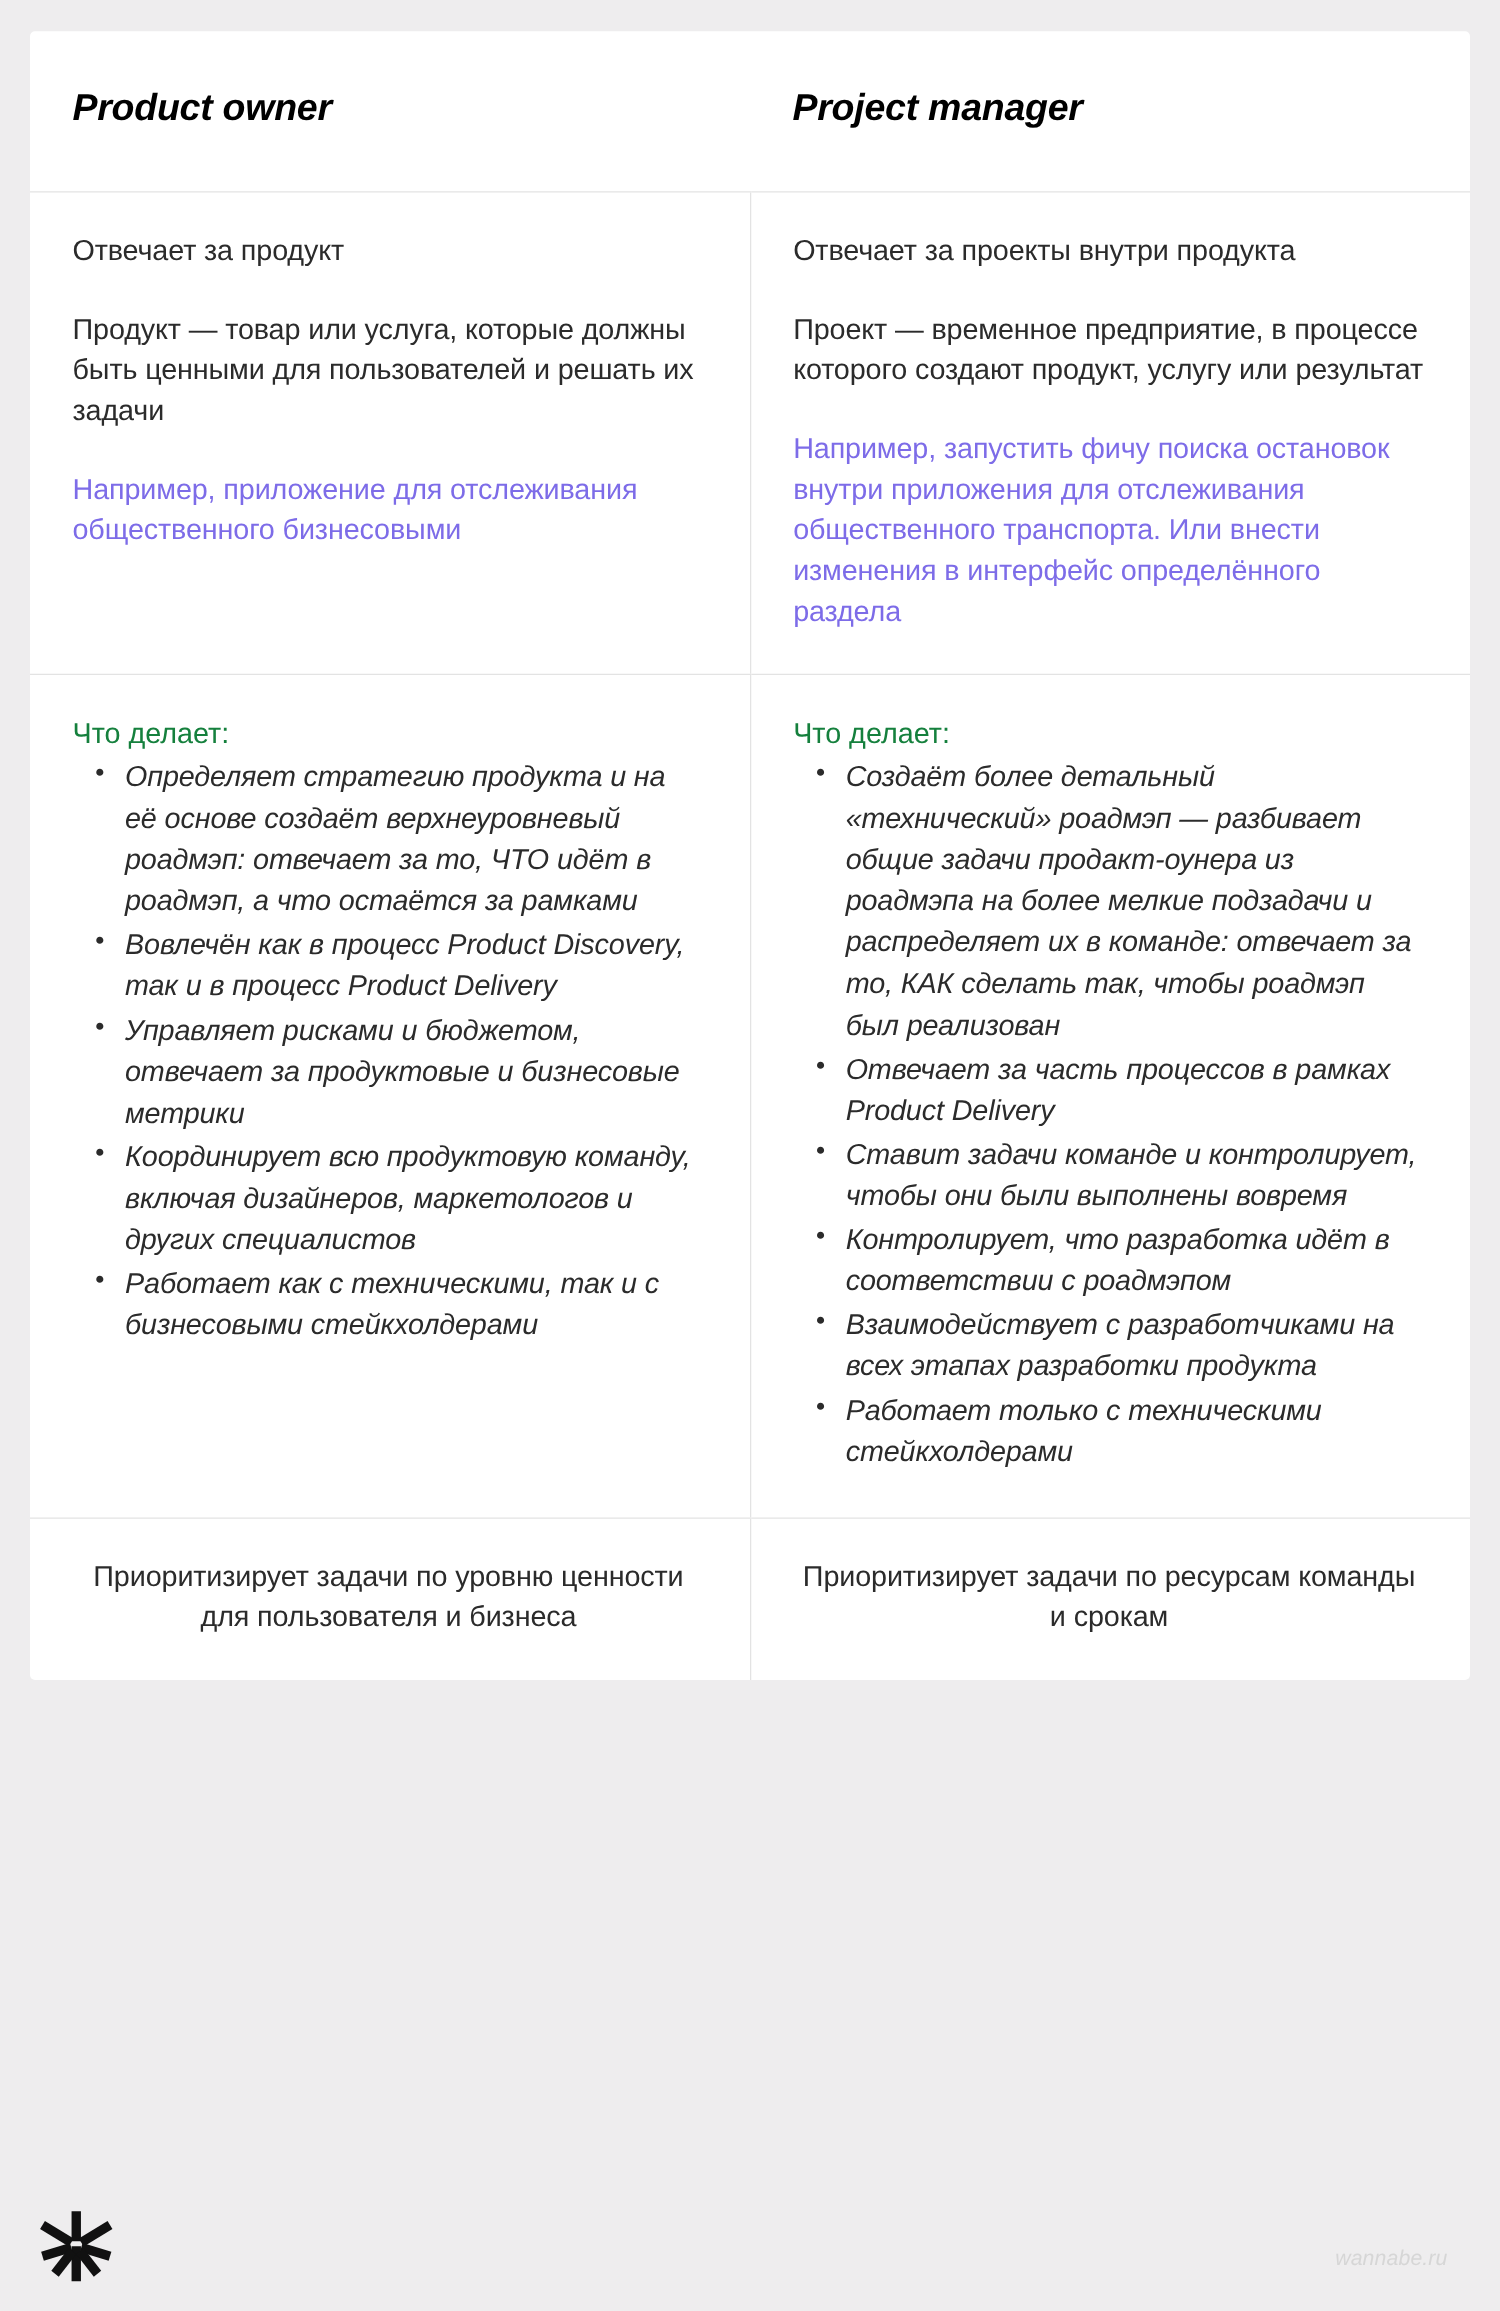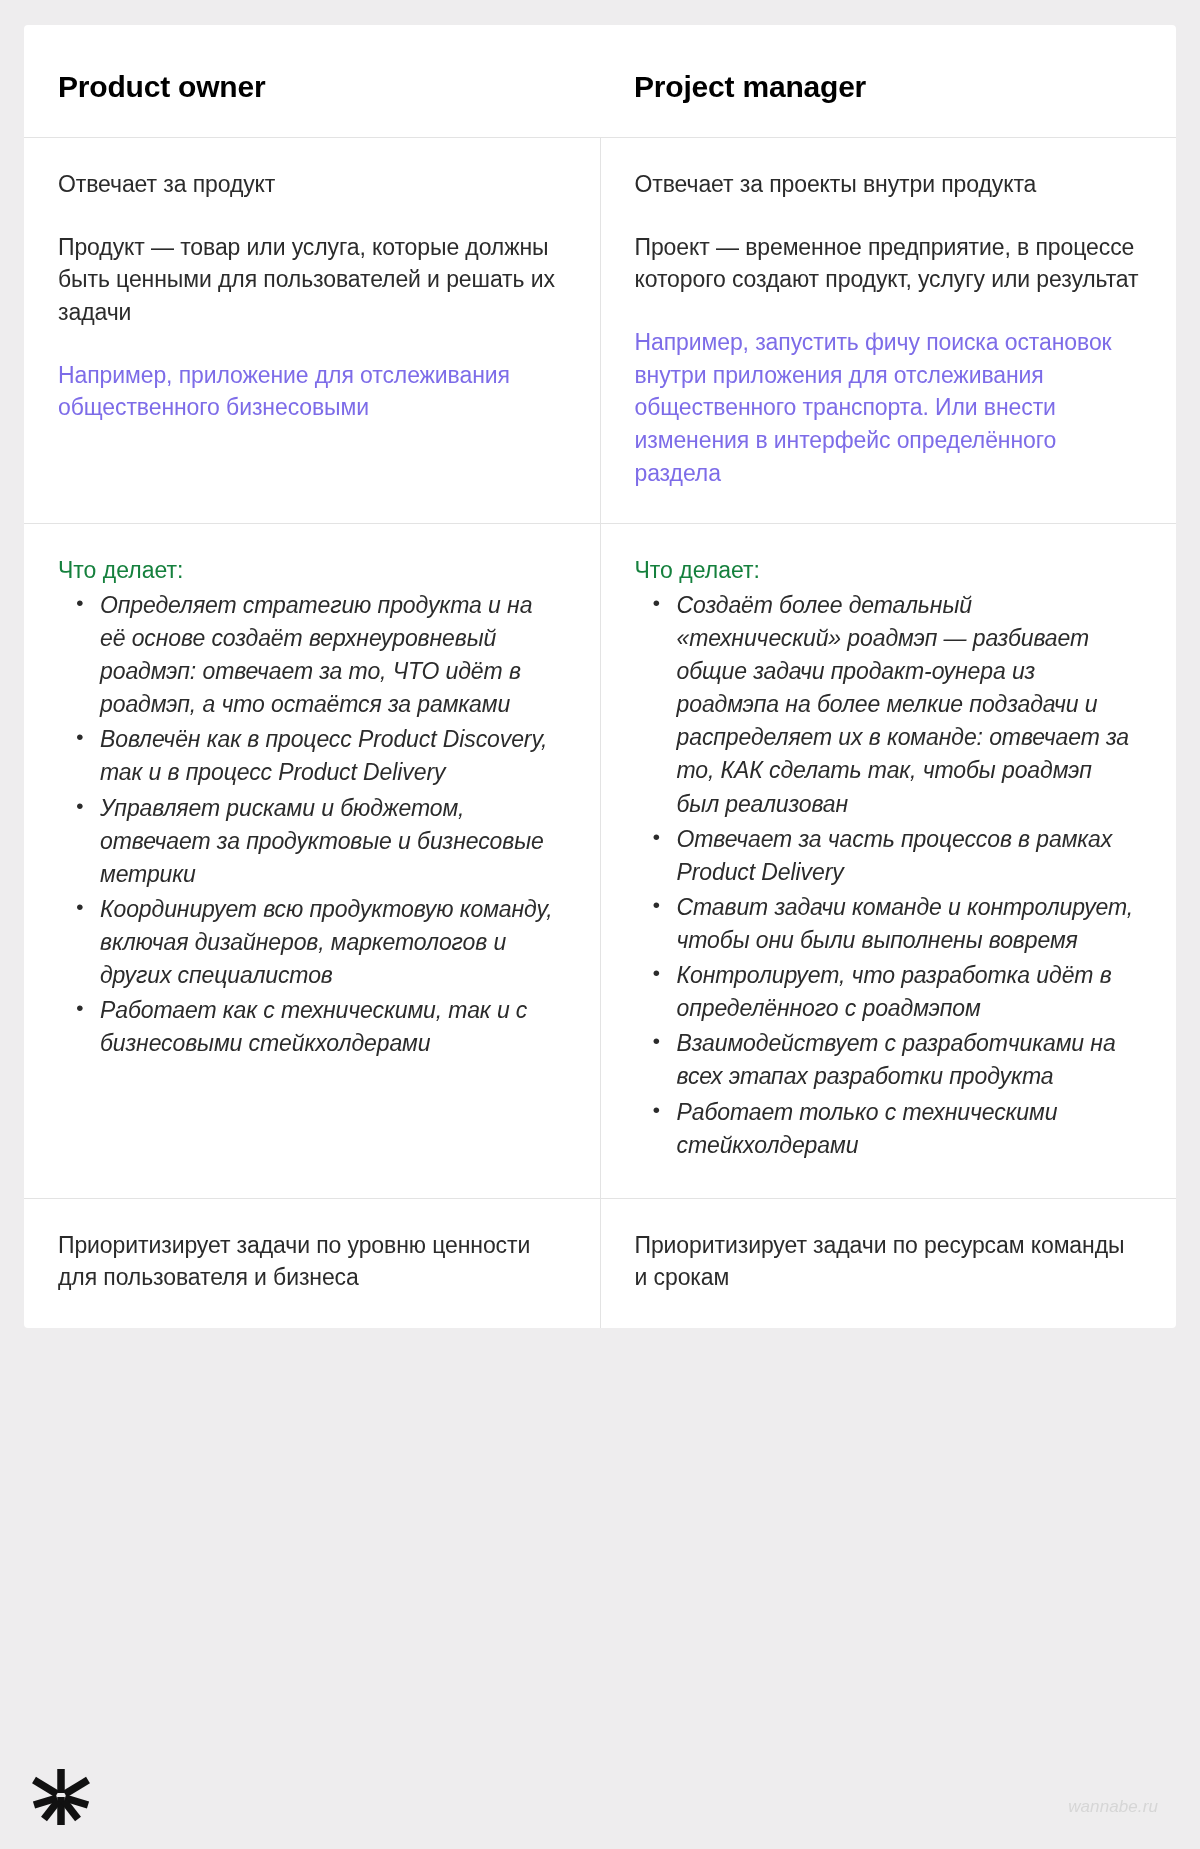--- a/index.html
+++ b/index.html
@@ -35,21 +35,22 @@
   }
   table.compare th,
   table.compare td {
     vertical-align: top;
     padding: 30px 36px 34px 34px;
     box-sizing: border-box;
   }
   table.compare th {
     text-align: left;
     padding-top: 44px;
-    padding-bottom: 32px;
+    padding-bottom: 48px;
+    font-style: italic;
   }
   .col-left  { width: 50%; }
   .col-right { width: 50%; }
 
   .hdr-text {
     font-size: 30px;
     font-weight: 700;
     color: #000000;
     letter-spacing: -0.2px;
     line-height: 1.2;
@@ -59,20 +60,21 @@
   }
   tr.header-row th.col-right {
     border-left: none;
   }
   tr.body-row td {
     border-bottom: 1px solid #e3e3e3;
     margin-left: 25px;
   }
   tr.body-row:last-child td {
     border-bottom: none;
+    text-align: center;
   }
   td.col-right, th.col-right {
     border-left: 1px solid #e3e3e3;
   }
   .para {
     font-size: 23px;
     line-height: 1.42;
     color: #2b2b2b;
     margin: 0 0 30px 0;
     letter-spacing: -0.1px;
@@ -181,21 +183,21 @@
               <li>Координирует всю продуктовую команду, включая дизайнеров, маркетологов и других специалистов</li>
               <li>Работает как с техническими, так и с бизнесовыми стейкхолдерами</li>
             </ul>
           </td>
           <td class="col-right">
             <p class="lead">Что делает:</p>
             <ul class="bullets">
               <li>Создаёт более детальный «технический» роадмэп — разбивает общие задачи продакт-оунера из роадмэпа на более мелкие подзадачи и распределяет их в команде: отвечает за то, КАК сделать так, чтобы роадмэп был реализован</li>
               <li>Отвечает за часть процессов в рамках Product Delivery</li>
               <li>Ставит задачи команде и контролирует, чтобы они были выполнены вовремя</li>
-              <li>Контролирует, что разработка идёт в определённого с роадмэпом</li>
+              <li>Контролирует, что разработка идёт в соответствии с роадмэпом</li>
               <li>Взаимодействует с разработчиками на всех этапах разработки продукта</li>
               <li>Работает только с техническими стейкхолдерами</li>
             </ul>
           </td>
         </tr>
 
         <tr class="body-row">
           <td class="col-left">
             <p class="para">Приоритизирует задачи по уровню ценности для пользователя и бизнеса</p>
           </td>

